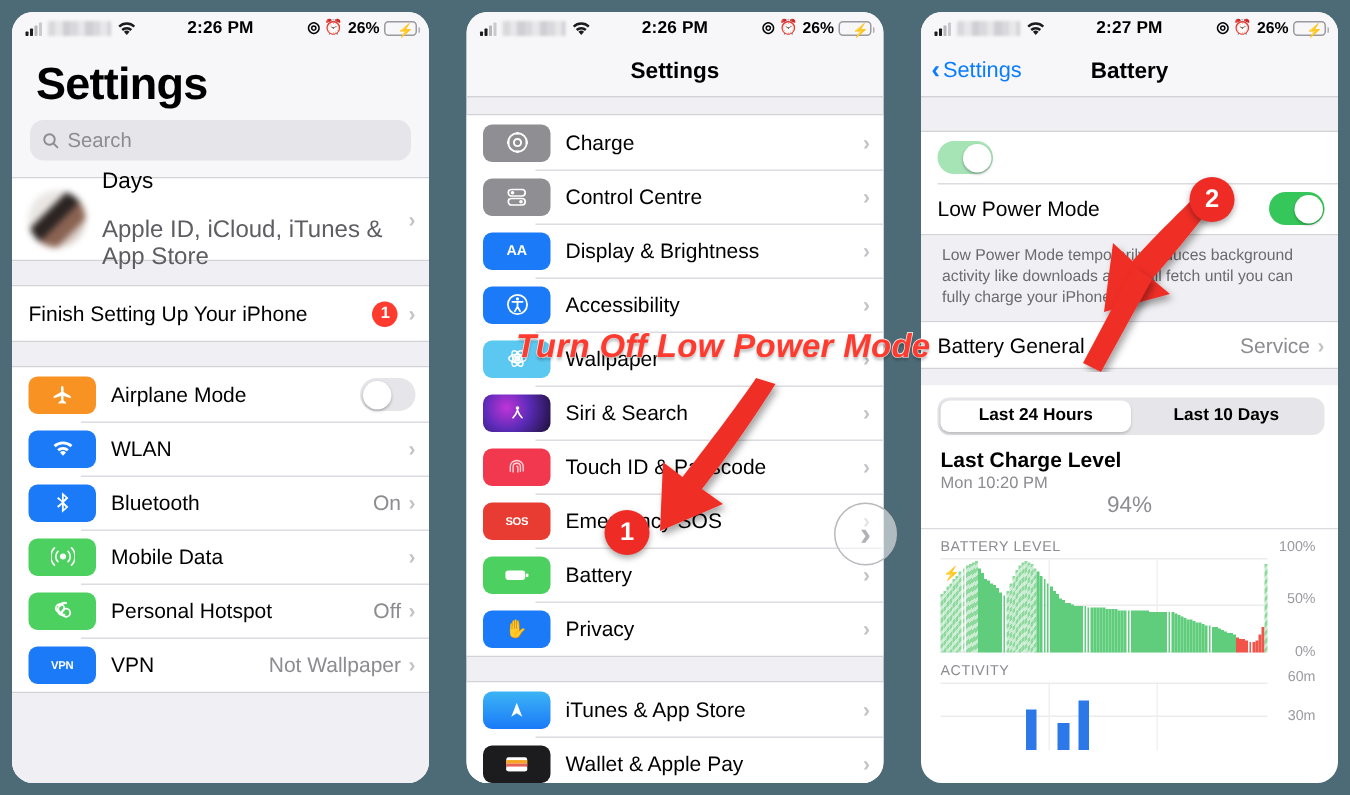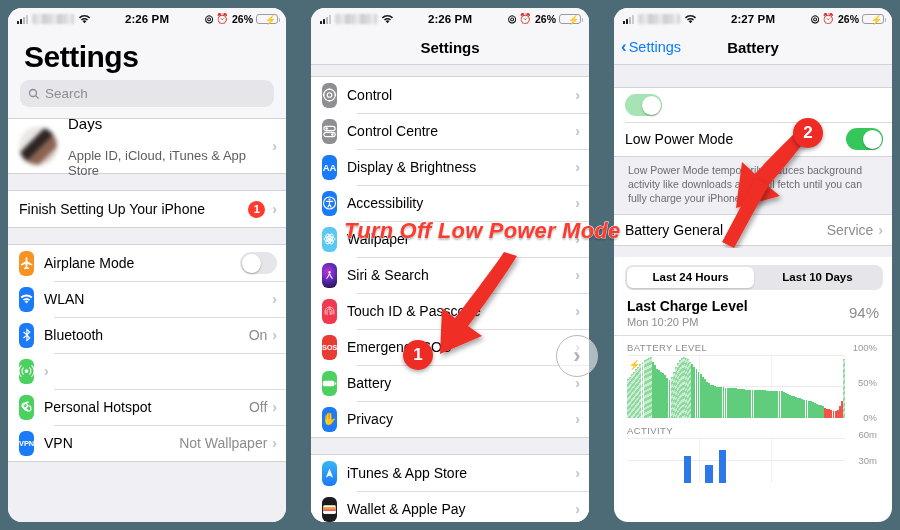--- a/index.html
+++ b/index.html
@@ -83,21 +83,21 @@
   .group{background:#fff;border-top:.5px solid #d3d3d7;border-bottom:.5px solid #d3d3d7;}
   .row{
     display:flex;align-items:center;height:36px;padding-left:11px;position:relative;
     background:#fff;
   }
   .row + .row:before{
     content:"";position:absolute;left:46px;right:0;top:0;height:.5px;background:#dcdce0;
   }
   .row.norowicon + .row.norowicon:before{left:11px;}
   .rowicon{
-    width:15px;height:25px;border-radius:6px;flex:none;margin-right:10px;
+    width:45px;height:25px;border-radius:6px;flex:none;margin-right:10px;
     display:flex;align-items:center;justify-content:center;color:#fff;
     font-size:11px;font-weight:bold;overflow:hidden;
   }
   .rowlabel{font-size:14px;color:#000;flex:1;}
   .rowvalue{font-size:14px;color:#8c8c91;margin-right:5px;}
   .chev{color:#c3c3c7;font-size:14px;font-weight:bold;margin-right:9px;}
   .badge{
     width:17px;height:17px;border-radius:50%;background:#ff3b30;color:#fff;
     font-size:11px;font-weight:bold;display:flex;align-items:center;justify-content:center;
     margin-right:7px;
@@ -105,21 +105,21 @@
 
   
   .acctrow{display:flex;align-items:center;height:54px;padding-left:11px;background:#fff;}
   .avatar{
     width:38px;height:38px;border-radius:50%;margin-right:11px;flex:none;
     background:
       linear-gradient(135deg,#e9e6e4 0 35%,#2b2422 35% 55%,#8a6352 55% 75%,#d8cdc6 75% 100%);
     filter:blur(2.2px);
   }
   .acctname{font-size:15px;color:#000;}
-  .acctsub{font-size:13px;color:#5d5d62;margin-top:16px;}
+  .acctsub{font-size:16px;color:#5d5d62;margin-top:16px;}
 
   
   .toggle{
     width:37px;height:22px;border-radius:11px;background:#35c759;position:relative;flex:none;margin-right:9px;
   }
   .toggle .knob{
     position:absolute;top:1.5px;left:16.5px;width:19px;height:19px;border-radius:50%;
     background:#fff;box-shadow:0 1px 2px rgba(0,0,0,.3);
   }
   .toggle.off{background:#e6e6ea;}
@@ -138,20 +138,21 @@
     background:#e6e6ea;border-radius:8px;height:25px;display:flex;padding:2px;box-sizing:border-box;
   }
   .segitem{
     flex:1;display:flex;align-items:center;justify-content:center;
     font-size:11.5px;font-weight:bold;color:#000;border-radius:6px;
   }
   .segitem.active{background:#fff;box-shadow:0 1px 2px rgba(0,0,0,.18);}
   .chargerow{
     background:#fff;display:flex;align-items:flex-start;padding:2px 13px 7px 13px;
     border-bottom:.5px solid #dcdce0;
+    flex-direction:column;
   }
   .chargeleft{flex:1;}
   .chargetitle{font-size:14px;font-weight:bold;color:#000;}
   .chargesub{font-size:11px;color:#8c8c91;margin-top:2px;}
   .chargepct{font-size:15px;color:#8c8c91;align-self:center;}
   .chartsec{background:#fff;padding:6px 13px 0 13px;}
   .charthdr{font-size:9.5px;color:#8c8c91;letter-spacing:.4px;}
   .chartbox{position:relative;height:62px;margin-top:3px;}
   .chartplot{position:absolute;left:0;right:34px;top:0;bottom:0;}
   .ylabels{position:absolute;right:0;top:-4px;bottom:-4px;width:34px;}
@@ -281,20 +282,21 @@
         <div class="rowvalue">On</div>
         <div class="chev">›</div>
       </div>
       <div class="row">
         <div class="rowicon" style="background:#4cd060">
           <svg width="16" height="14" viewBox="0 0 16 14">
               <circle cx="8" cy="7" r="2" fill="#fff"></circle>
               <path d="M4.6 3.6a4.8 4.8 0 0 0 0 6.8M11.4 3.6a4.8 4.8 0 0 1 0 6.8M2.3 1.3a8 8 0 0 0 0 11.4M13.7 1.3a8 8 0 0 1 0 11.4" stroke="#fff" stroke-width="1.1" fill="none" stroke-linecap="round"></path>
             </svg>
         </div>
+        <div class="rowlabel">Mobile Data</div>
         <div class="chev">›</div>
       </div>
       <div class="row">
         <div class="rowicon" style="background:#4cd060">
           <svg width="16" height="16" viewBox="0 0 16 16">
               <path d="M10.5 3.2a4 4 0 1 0-1.1 7.6 3.4 3.4 0 1 1-3-6.2 4 4 0 0 1 4.1-1.4z" stroke="#fff" stroke-width="1.2" fill="none"></path>
               <circle cx="6" cy="6.5" r="2.8" stroke="#fff" stroke-width="1.2" fill="none"></circle>
               <circle cx="10" cy="9.5" r="2.8" stroke="#fff" stroke-width="1.2" fill="none"></circle>
             </svg>
         </div>
@@ -351,21 +353,21 @@
               <circle cx="8" cy="8" r="6.2" stroke="#fff" stroke-width="1.3" fill="none"></circle>
               <circle cx="8" cy="8" r="2.4" stroke="#fff" stroke-width="1.3" fill="none"></circle>
               <g stroke="#fff" stroke-width="1.6">
                 <line x1="8" y1="1" x2="8" y2="2.6"></line>
                 <line x1="8" y1="13.4" x2="8" y2="15"></line>
                 <line x1="1" y1="8" x2="2.6" y2="8"></line>
                 <line x1="13.4" y1="8" x2="15" y2="8"></line>
               </g>
             </svg>
         </div>
-        <div class="rowlabel">Control</div>
+        <div class="rowlabel">Charge</div>
         <div class="chev">›</div>
       </div>
       <div class="row">
         <div class="rowicon" style="background:#8e8e93">
           <svg width="15" height="15" viewBox="0 0 16 16">
               <rect x="2" y="2.5" width="12" height="4.6" rx="2.3" stroke="#fff" stroke-width="1.2" fill="none"></rect>
               <circle cx="5" cy="4.8" r="1.3" fill="#fff"></circle>
               <rect x="2" y="8.9" width="12" height="4.6" rx="2.3" stroke="#fff" stroke-width="1.2" fill="none"></rect>
               <circle cx="11" cy="11.2" r="1.3" fill="#fff"></circle>
             </svg>

